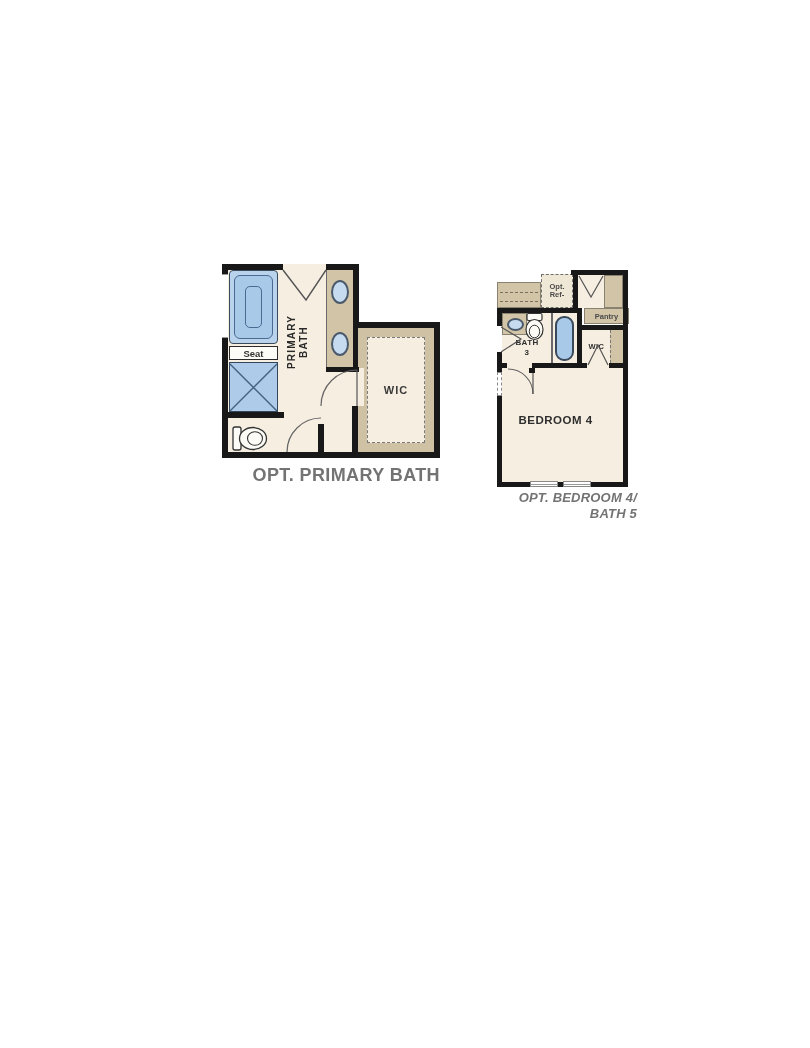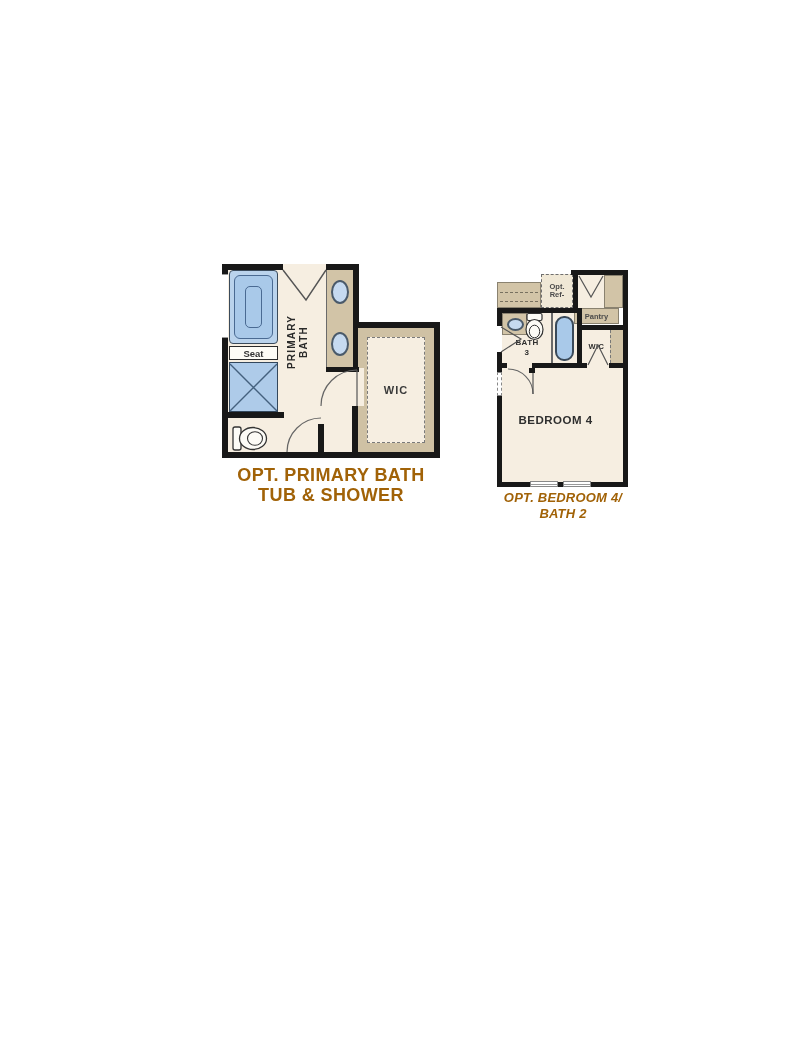--- a/index.html
+++ b/index.html
@@ -5,21 +5,21 @@
   html,body{margin:0;padding:0;background:#fff;}
   .canvas{position:relative;width:810px;height:1048px;background:#ffffff;overflow:hidden;
           font-family:"Liberation Sans",sans-serif;color:#1f1f1f;}
   .abs{position:absolute;}
   .wall{position:absolute;background:#181818;}
   .room{position:absolute;background:#f6eee1;}
   .tan{position:absolute;background:#d2c4a7;}
   .opening{position:absolute;background:#f6eee1;}
   .plan{position:absolute;}
   .plan svg{position:absolute;left:0;top:0;pointer-events:none;}
-  .caption{position:absolute;text-align:center;font-weight:bold;color:#a16207;}
+  .caption{position:absolute;text-align:right;font-weight:bold;color:#737373;}
   .cap-lg{font-size:18px;line-height:19.5px;letter-spacing:.4px;}
   .cap-sm{font-size:13px;line-height:15.5px;letter-spacing:.2px;font-style:italic;}
   .room-label{position:absolute;font-weight:bold;color:#2e2e2e;text-align:center;}
   
   .bath-block{position:absolute;left:0;top:6px;width:137px;height:194px;
               background:#f6eee1;border:6px solid #181818;box-sizing:border-box;}
   .wic-block{position:absolute;left:130px;top:64px;width:88px;height:136px;
              background:#cfc1a4;border:6px solid #181818;box-sizing:border-box;}
   .wic-inner{position:absolute;left:9px;top:9px;right:9px;bottom:9px;background:#f6eee1;
              border:1px dashed #7a7a7a;display:flex;align-items:center;justify-content:center;}
@@ -99,40 +99,39 @@
       <g>
         <rect x="11" y="169" width="8" height="23" rx="2" fill="#fcfbf6" stroke="#333" stroke-width="1.3"></rect>
         <ellipse cx="31" cy="180.5" rx="13.5" ry="11" fill="#fcfbf6" stroke="#333" stroke-width="1.3"></ellipse>
         <ellipse cx="33" cy="180.5" rx="7.5" ry="6.8" fill="#fcfbf6" stroke="#333" stroke-width="1.1"></ellipse>
       </g>
     </svg>
   </div>
 
   <div class="caption cap-lg" style="left:222px;top:466px;width:218px;">
     <div>OPT. PRIMARY BATH</div>
-    <div>TUB &amp; SHOWER</div>
   </div>
 
   <div class="plan" style="left:497px;top:268px;width:131px;height:219px;">
 
     <div class="room" style="left:5px;top:45px;width:75px;height:50px;"></div>
     <div class="room" style="left:81px;top:7px;width:26px;height:33px;"></div>
     <div class="room" style="left:85px;top:62px;width:41px;height:33px;"></div>
     <div class="room" style="left:5px;top:100px;width:121px;height:114px;"></div>
 
     <div class="tan thinbox" style="left:0;top:14px;width:44px;height:26px;">
       <div class="dash-h" style="top:9px;"></div>
       <div class="dash-h" style="top:18px;"></div>
     </div>
     <div class="optref" style="left:44px;top:6px;width:32px;height:34px;">
       <div>Opt.</div>
       <div>Ref-</div>
     </div>
     <div class="tan thinbox" style="left:107px;top:7px;width:19px;height:33px;"></div>
-    <div class="tan thinbox" style="left:77px;top:40px;width:45px;height:16px;display:flex;align-items:center;justify-content:center;">
+    <div class="tan thinbox" style="left:87px;top:40px;width:45px;height:16px;display:flex;align-items:center;justify-content:center;">
       <span class="room-label" style="position:static;font-size:7.5px;color:#4a4a4a;">Pantry</span>
     </div>
     <div class="tan" style="left:113px;top:62px;width:13px;height:33px;border-left:1px dashed #777;box-sizing:border-box;"></div>
     <div class="tan thinbox" style="left:5px;top:45px;width:25px;height:22px;">
       <div class="sink-v" style="left:4px;top:4px;width:17px;height:13px;"></div>
     </div>
 
     <div class="wall" style="left:74px;top:2px;width:57px;height:5px;"></div>
     <div class="wall" style="left:76px;top:2px;width:5px;height:40px;"></div>
     <div class="wall" style="left:126px;top:2px;width:5px;height:217px;"></div>
@@ -178,16 +177,16 @@
       <g>
         <rect x="30" y="45.5" width="15" height="7" rx="1.5" fill="#fcfbf6" stroke="#333" stroke-width="1.2"></rect>
         <ellipse cx="37.5" cy="61.5" rx="8.5" ry="10" fill="#fcfbf6" stroke="#333" stroke-width="1.2"></ellipse>
         <ellipse cx="37.5" cy="63.5" rx="5.2" ry="6.3" fill="#fcfbf6" stroke="#333" stroke-width="1"></ellipse>
       </g>
     </svg>
   </div>
 
   <div class="caption cap-sm" style="left:489px;top:490px;width:148px;">
     <div>OPT. BEDROOM 4/</div>
-    <div>BATH 2</div>
+    <div>BATH 5</div>
   </div>
 
 </div>
 
 </body></html>

